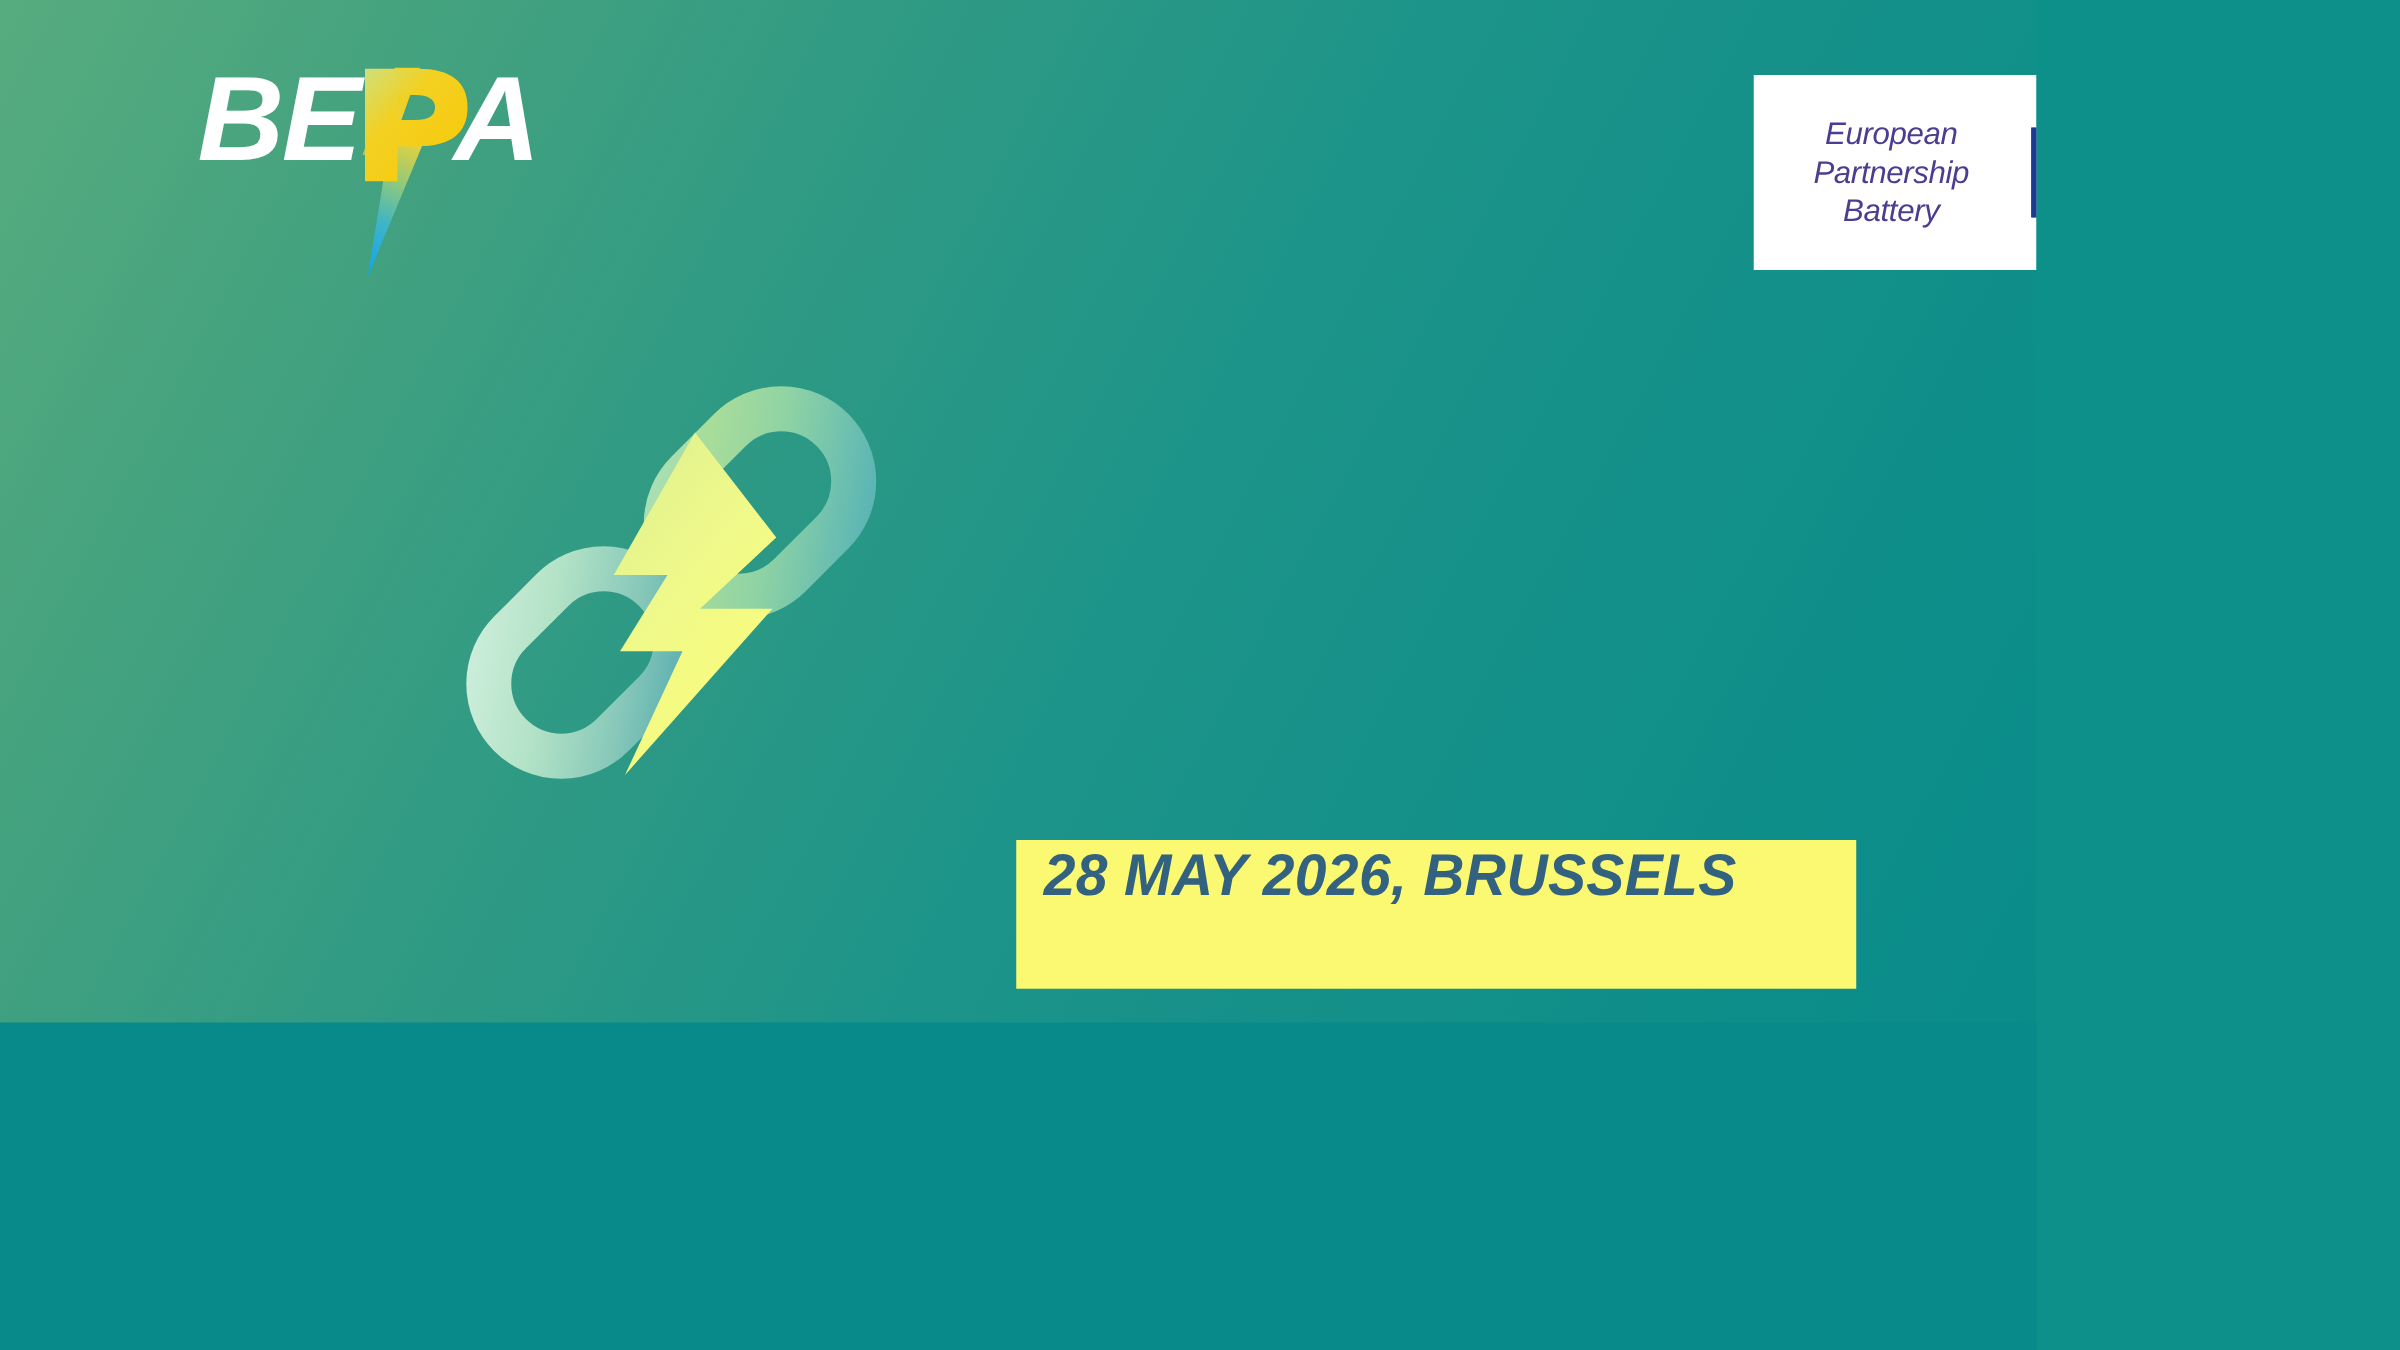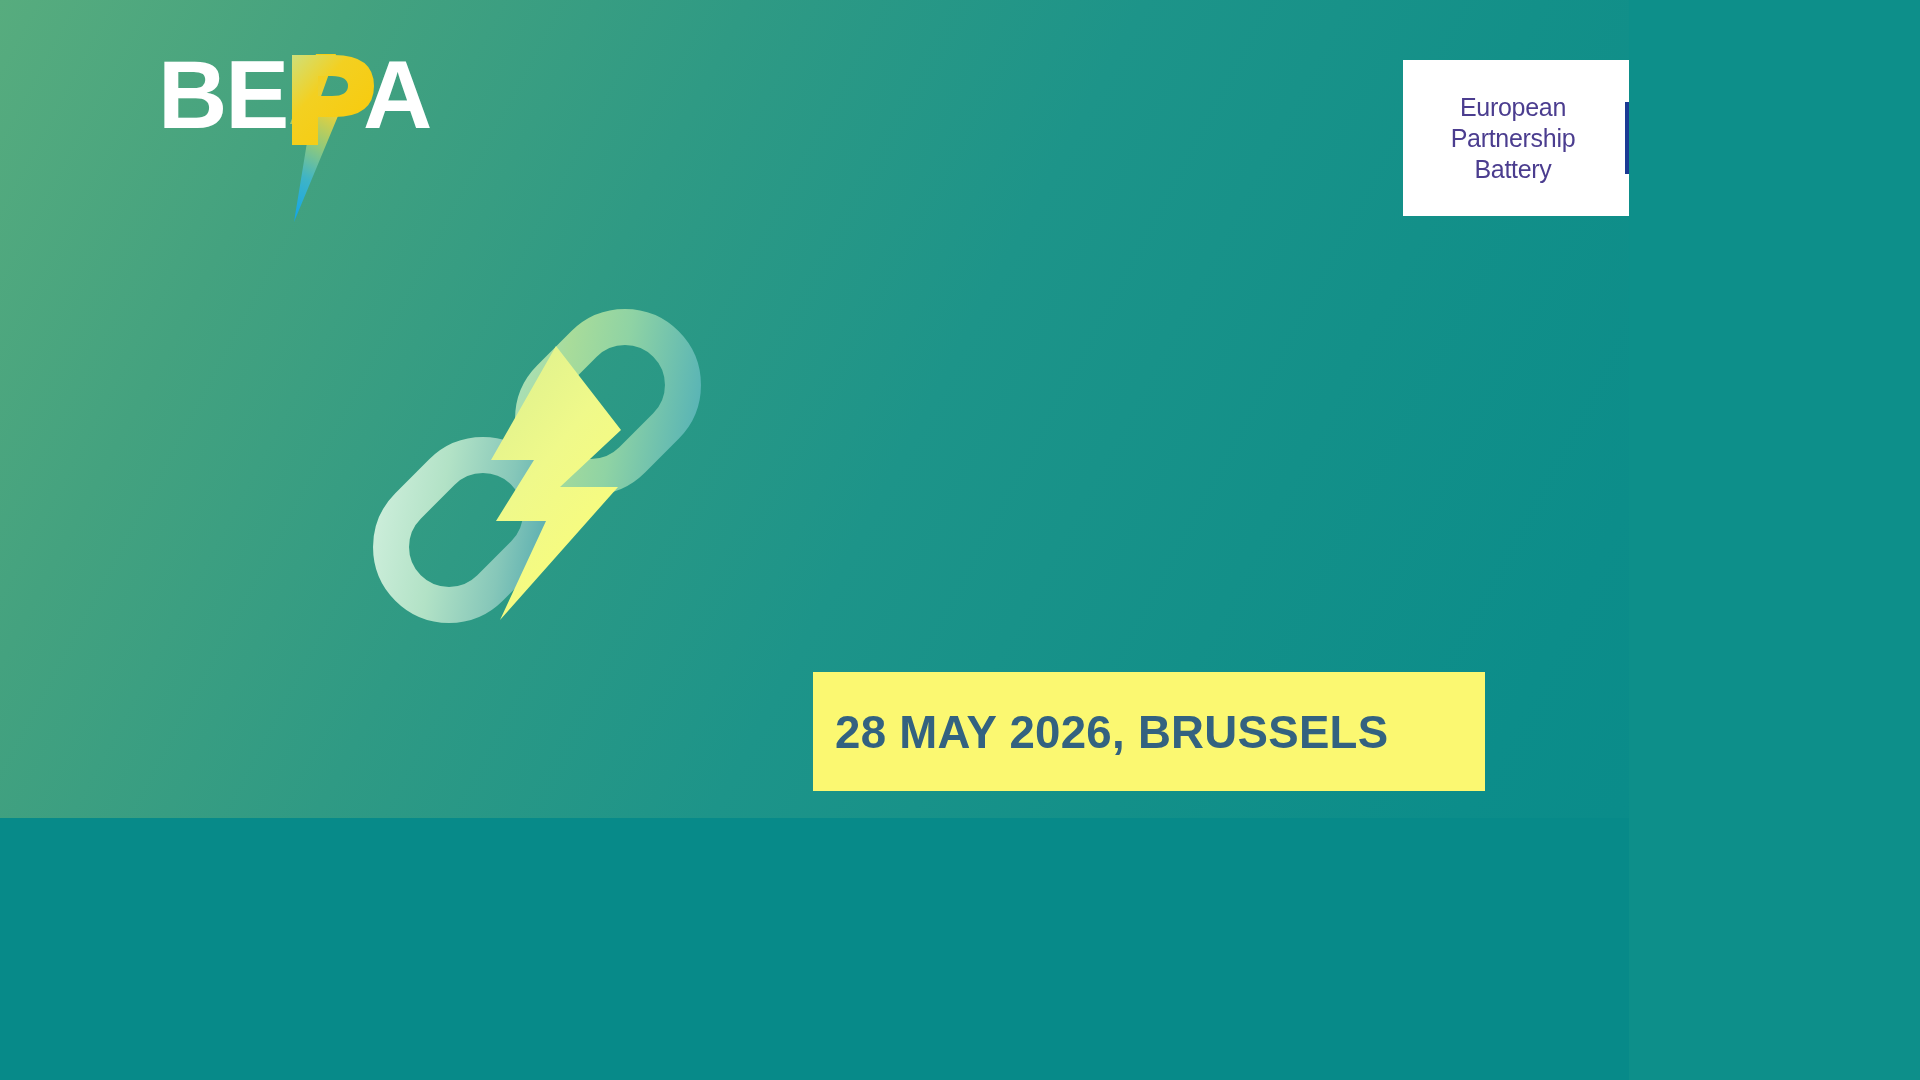--- a/index.html
+++ b/index.html
@@ -14,20 +14,21 @@
     overflow: hidden;
     font-family: "Liberation Sans", sans-serif;
     background: linear-gradient(118deg,
                 #57ac7e 0%,
                 #44a27f 16%,
                 #2f9a84 34%,
                 #1d9489 52%,
                 #139089 70%,
                 #0c8d8a 86%,
                 #088b8a 100%);
+    font-style: italic;
   }
 
   
   #lower-band {
     position: absolute;
     left: 0;
     top: 818px;
     width: 1920px;
     height: 262px;
     background: #078a89;
@@ -136,21 +137,21 @@
 
   
   #date-banner {
     position: absolute;
     left: 813px;
     top: 672px;
     width: 672px;
     height: 119px;
     background: #fbf871;
     display: flex;
-    align-items: center;
+    align-items: flex-start;
   }
   #date-text {
     margin-left: 22px;
     color: #336280;
     font-size: 47px;
     font-weight: bold;
     letter-spacing: 0.3px;
     white-space: nowrap;
     transform: scaleX(0.97);
     transform-origin: left center;

